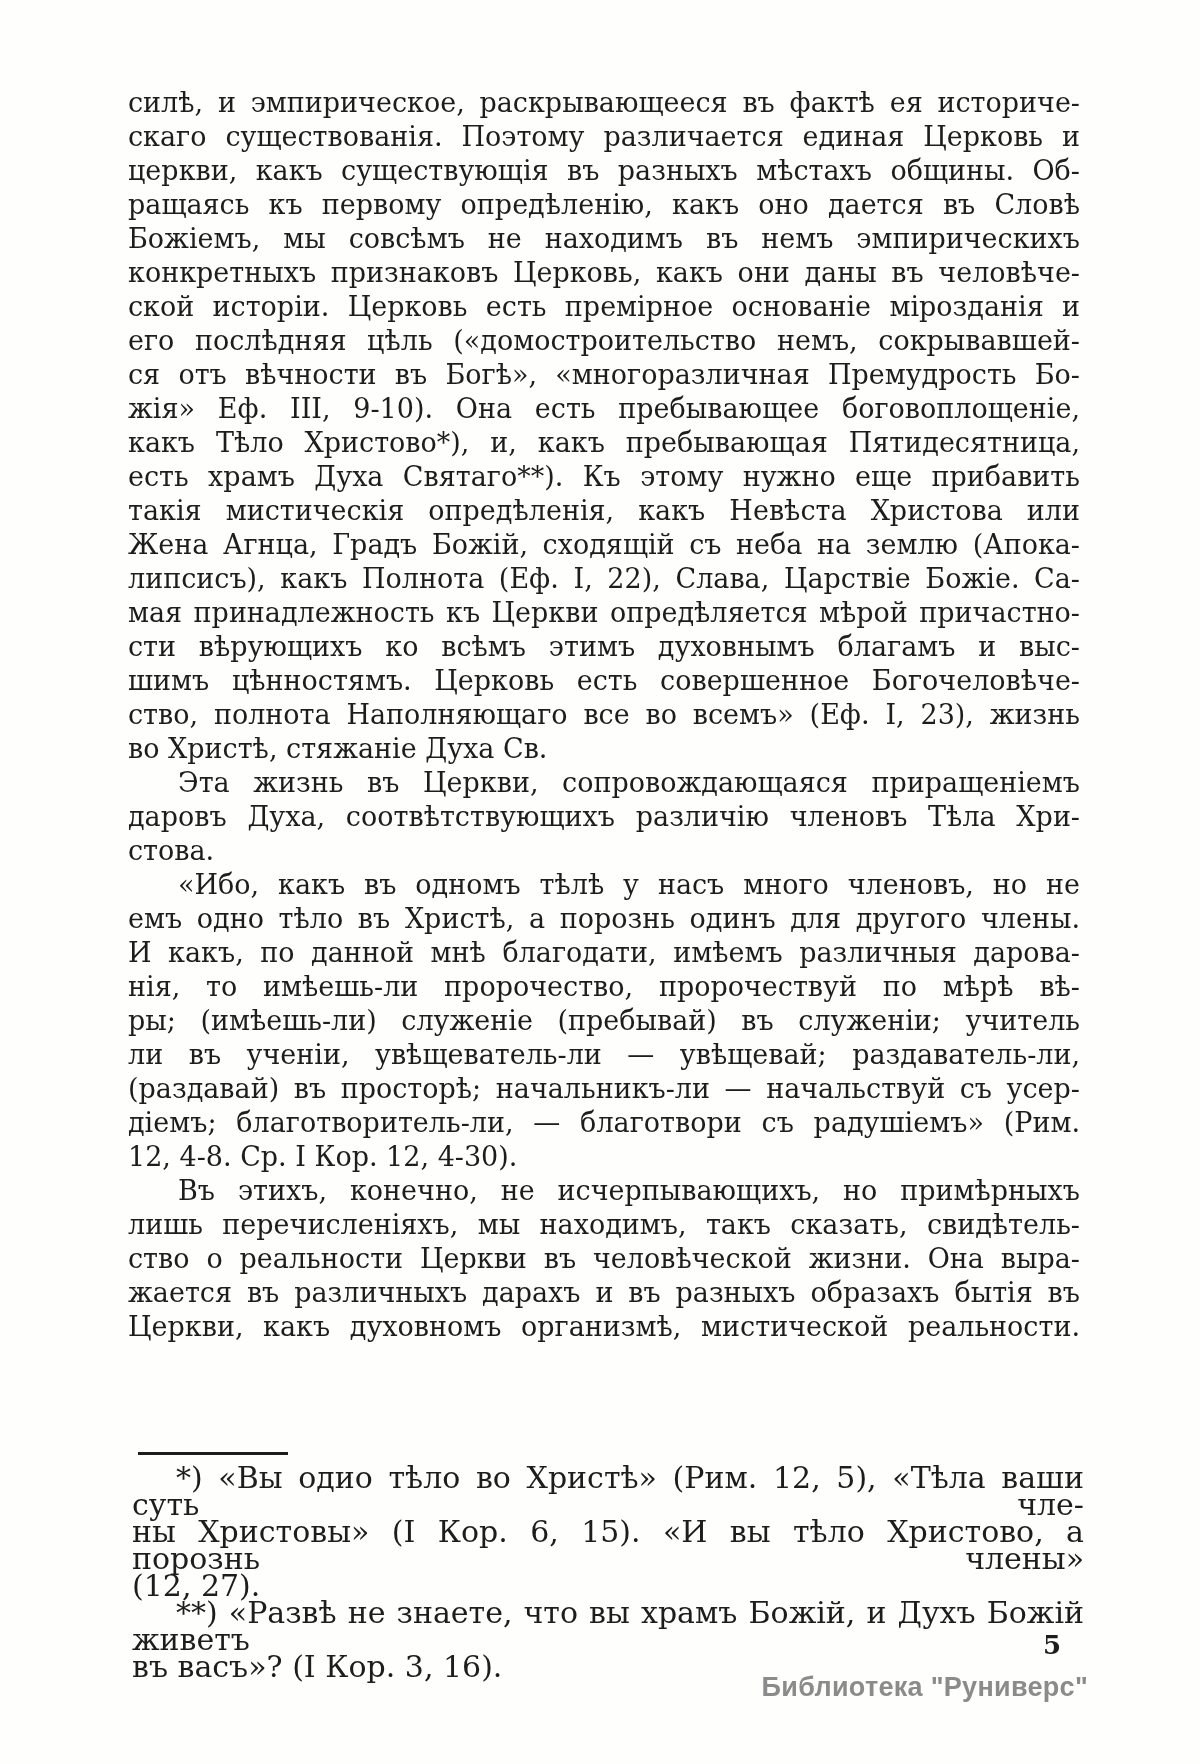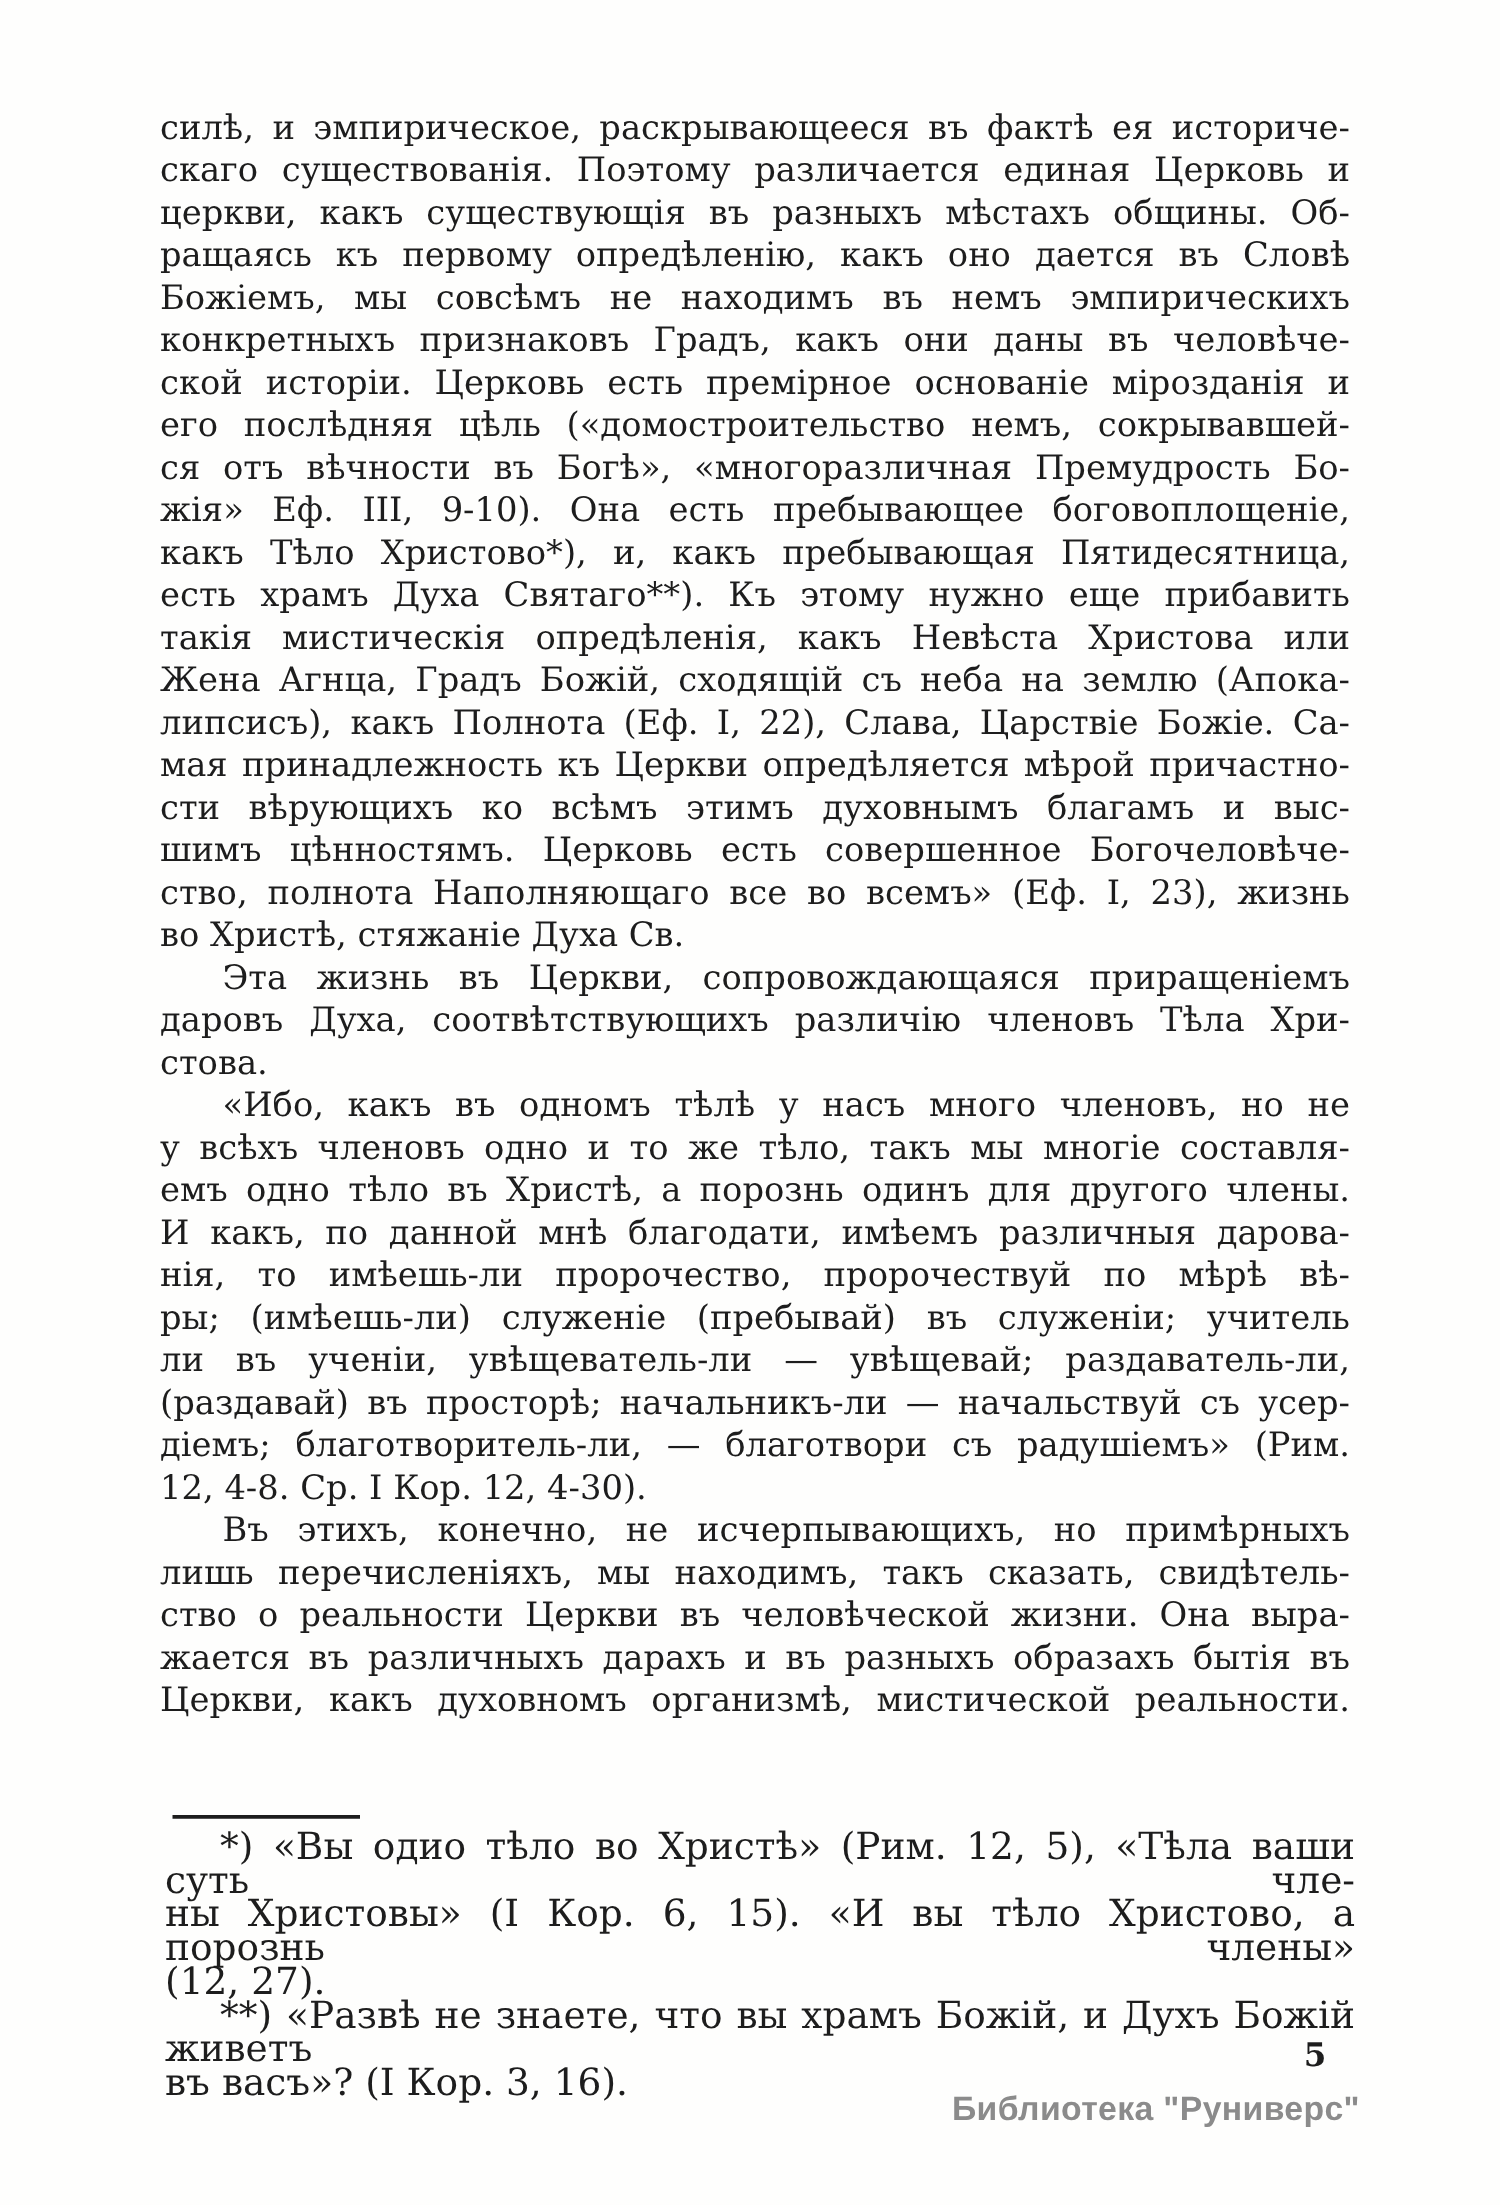--- a/index.html
+++ b/index.html
@@ -73,40 +73,39 @@
 <body>
 
 <div class="page" style="background-color: rgb(254, 254, 253); color: rgb(29, 29, 29);">
 
   <div class="body-text">
       <div class="line">силѣ, и эмпирическое, раскрывающееся въ фактѣ ея историче-</div>
       <div class="line">скаго существованія. Поэтому различается единая Церковь и</div>
       <div class="line">церкви, какъ существующія въ разныхъ мѣстахъ общины. Об-</div>
       <div class="line">ращаясь къ первому опредѣленію, какъ оно дается въ Словѣ</div>
       <div class="line">Божіемъ, мы совсѣмъ не находимъ въ немъ эмпирическихъ</div>
-      <div class="line">конкретныхъ признаковъ Градъ, какъ они даны въ человѣче-</div>
+      <div class="line">конкретныхъ признаковъ Церковь, какъ они даны въ человѣче-</div>
       <div class="line">ской исторіи. Церковь есть премірное основаніе мірозданія и</div>
       <div class="line">его послѣдняя цѣль («домостроительство немъ, сокрывавшей-</div>
       <div class="line">ся отъ вѣчности въ Богѣ», «многоразличная Премудрость Бо-</div>
       <div class="line">жія» Еф. III, 9-10). Она есть пребывающее боговоплощеніе,</div>
       <div class="line">какъ Тѣло Христово*), и, какъ пребывающая Пятидесятница,</div>
       <div class="line">есть храмъ Духа Святаго**). Къ этому нужно еще прибавить</div>
       <div class="line">такія мистическія опредѣленія, какъ Невѣста Христова или</div>
       <div class="line">Жена Агнца, Градъ Божій, сходящій съ неба на землю (Апока-</div>
       <div class="line">липсисъ), какъ Полнота (Еф. I, 22), Слава, Царствіе Божіе. Са-</div>
       <div class="line">мая принадлежность къ Церкви опредѣляется мѣрой причастно-</div>
       <div class="line">сти вѣрующихъ ко всѣмъ этимъ духовнымъ благамъ и выс-</div>
       <div class="line">шимъ цѣнностямъ. Церковь есть совершенное Богочеловѣче-</div>
       <div class="line">ство, полнота Наполняющаго все во всемъ» (Еф. I, 23), жизнь</div>
       <div class="line end">во Христѣ, стяжаніе Духа Св.</div>
       <div class="line indent">Эта жизнь въ Церкви, сопровождающаяся приращеніемъ</div>
       <div class="line">даровъ Духа, соотвѣтствующихъ различію членовъ Тѣла Хри-</div>
       <div class="line end">стова.</div>
       <div class="line indent">«Ибо, какъ въ одномъ тѣлѣ у насъ много членовъ, но не</div>
-      <div class="line">у всѣхъ членовъ одно и то же тѣло, такъ мы многіе составля-</div>
       <div class="line">емъ одно тѣло въ Христѣ, а порознь одинъ для другого члены.</div>
       <div class="line">И какъ, по данной мнѣ благодати, имѣемъ различныя дарова-</div>
       <div class="line">нія, то имѣешь-ли пророчество, пророчествуй по мѣрѣ вѣ-</div>
       <div class="line">ры; (имѣешь-ли) служеніе (пребывай) въ служеніи; учитель</div>
       <div class="line">ли въ ученіи, увѣщеватель-ли — увѣщевай; раздаватель-ли,</div>
       <div class="line">(раздавай) въ просторѣ; начальникъ-ли — начальствуй съ усер-</div>
       <div class="line">діемъ; благотворитель-ли, — благотвори съ радушіемъ» (Рим.</div>
       <div class="line end">12, 4-8. Ср. I Кор. 12, 4-30).</div>
       <div class="line indent">Въ этихъ, конечно, не исчерпывающихъ, но примѣрныхъ</div>
       <div class="line">лишь перечисленіяхъ, мы находимъ, такъ сказать, свидѣтель-</div>

